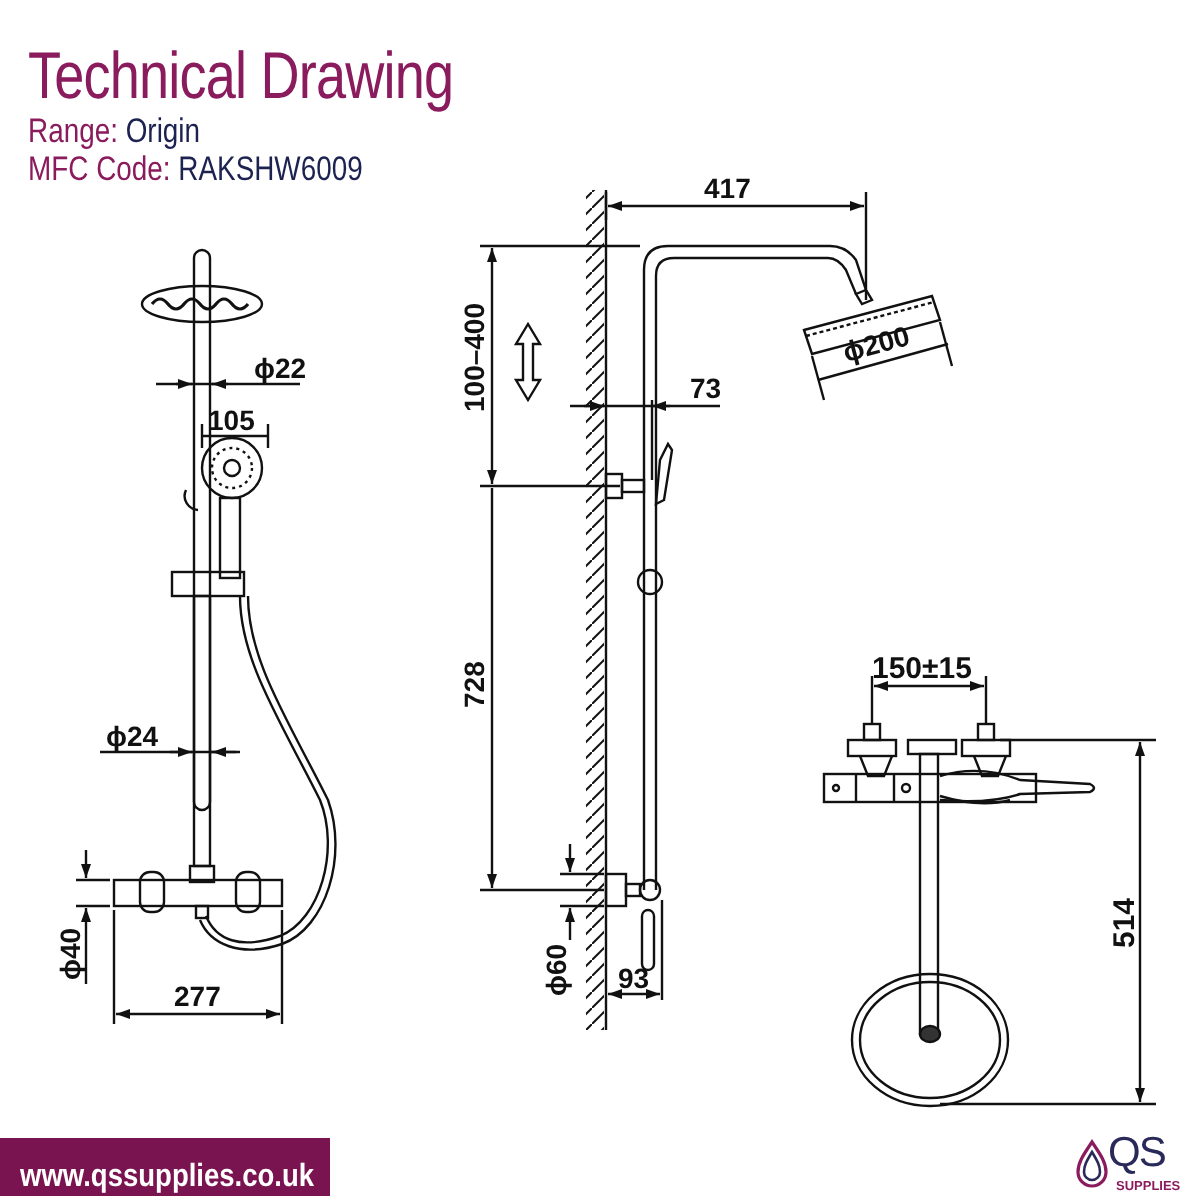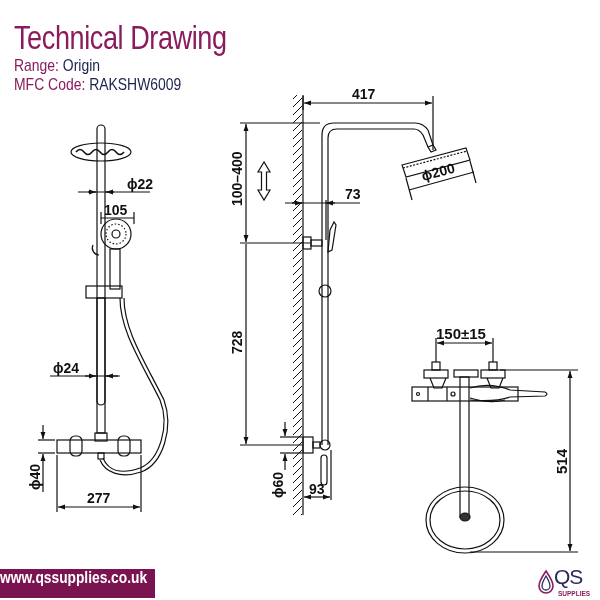--- a/index.html
+++ b/index.html
@@ -4,21 +4,21 @@
 <style>
   html, body { margin: 0; padding: 0; background: #ffffff; }
   body { width: 600px; height: 600px; position: relative; overflow: hidden; font-family: "Liberation Sans", sans-serif; }
   .header { position: absolute; left: 14px; top: 20px; }
   .title { font-family: "Liberation Sans", sans-serif; font-size: 33px; color: #8a1c5e; letter-spacing: -0.5px; line-height: 36px; transform: scaleX(0.82); transform-origin: left; white-space: nowrap; }
   .meta-line { font-size: 17px; line-height: 19px; transform: scaleX(0.82); transform-origin: left; white-space: nowrap; }
   .meta-label { color: #8a1c5e; }
   .meta-value { color: #1c2350; }
   svg.drawing { position: absolute; left: 0; top: 0; }
   .dim-text { font-family: "Liberation Sans", sans-serif; font-weight: bold; font-size: 14px; fill: #111; }
-  .footer-bar { position: absolute; left: 0; top: 569px; width: 155px; height: 29px; background: #7a1450; display: flex; align-items: flex-start; }
+  .footer-bar { position: absolute; left: 0; top: 569px; width: 155px; height: 29px; background: #7a1450; display: flex; align-items: flex-end; padding-left: 10px; }
   .footer-url { color: #ffffff; font-size: 16px; font-weight: bold; transform: scaleX(0.86); transform-origin: left; white-space: nowrap; }
   .logo { position: absolute; left: 536px; top: 568px; width: 62px; height: 30px; }
   .logo-qs { position: absolute; left: 18px; top: -3px; font-size: 21px; color: #2a2a5a; letter-spacing: -1px; }
   .logo-sub { position: absolute; left: 22px; top: 22px; font-size: 6.5px; font-weight: bold; color: #8a1c5e; }
 </style>
 </head>
 <body>
 
 <div class="header">
   <div class="title">Technical Drawing</div>

